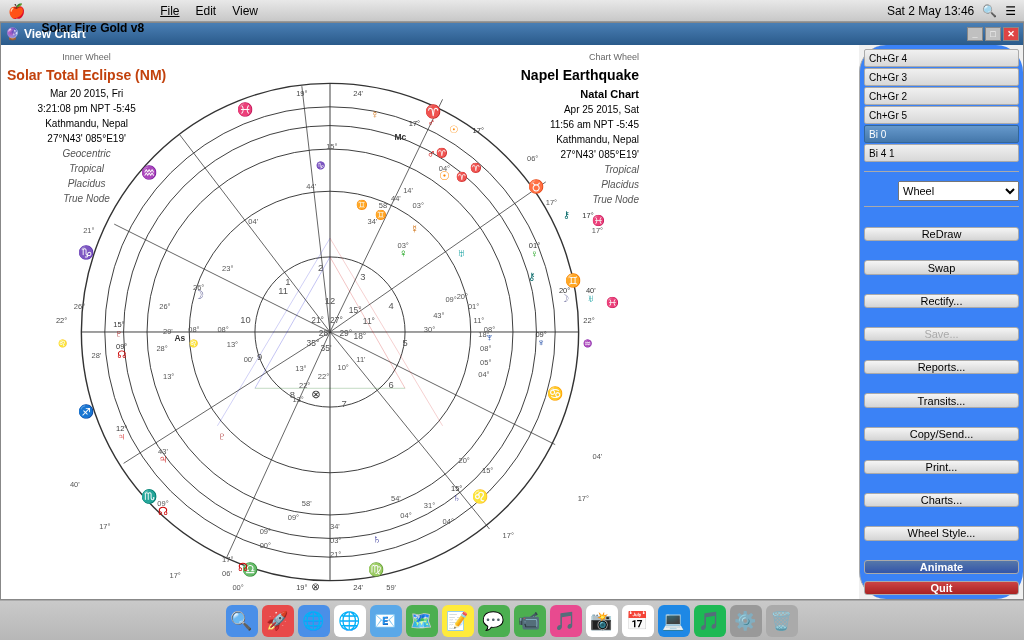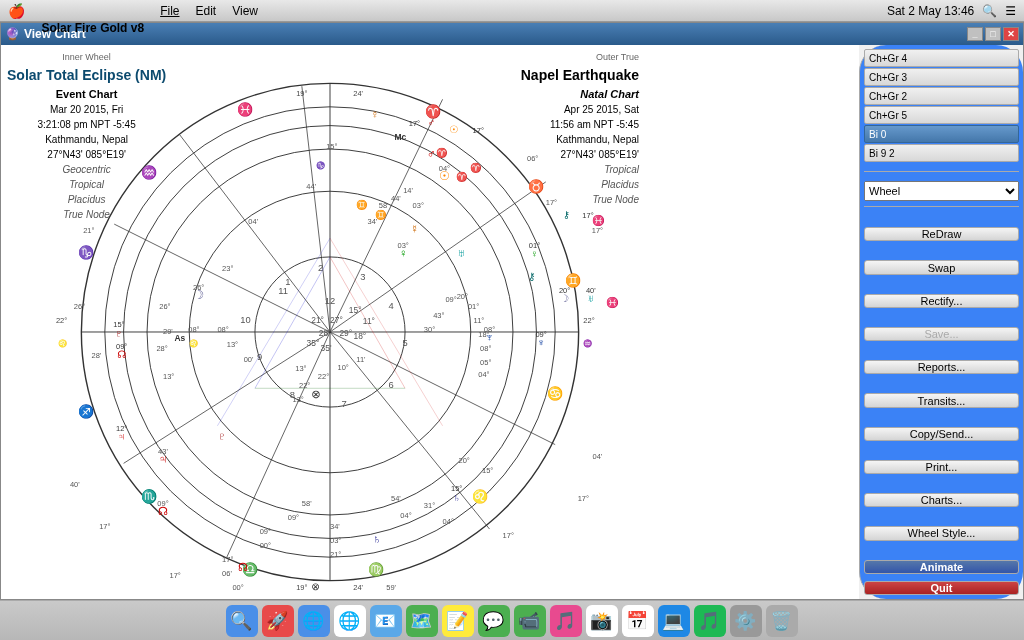--- a/index.html
+++ b/index.html
@@ -49,35 +49,35 @@
     
     #inner-info {
       position: absolute;
       top: 6px;
       left: 6px;
       font-size: 10px;
       line-height: 1.5;
       text-align: center;
     }
     #inner-info .label { color: #666; font-size: 9px; }
-    #inner-info .title { font-size: 14px; font-weight: bold; color: #0c4a6e; }
+    #inner-info .title { font-size: 14px; font-weight: bold; color: #c2410c; }
     #inner-info .subtitle { font-size: 11px; font-weight: bold; }
     #inner-info .italic { font-style: italic; color: #555; }
 
     #outer-info {
       position: absolute;
       top: 6px;
       right: 220px;
       font-size: 10px;
       line-height: 1.5;
       text-align: right;
     }
     #outer-info .label { color: #666; font-size: 9px; }
     #outer-info .title { font-size: 14px; font-weight: bold; color: #000; }
-    #outer-info .subtitle { font-size: 11px; font-weight: bold; font-style: italic; }
+    #outer-info .subtitle { font-size: 11px; font-weight: bold; }
     #outer-info .italic { font-style: italic; color: #555; }
 
     
     #chart-svg-container {
       position: absolute;
       top: 30px;
       left: 10px;
       right: 210px;
       bottom: 10px;
       display: flex;
@@ -122,20 +122,21 @@
       border-color: #336699;
     }
 
     .separator { height: 1px; background: #aaa; margin: 2px 0; }
 
     .wheel-selector {
       display: flex;
       align-items: center;
       gap: 2px;
       margin-top: 4px;
+      margin-left: 34px;
     }
     .wheel-selector select {
       flex: 1;
       height: 20px;
       font-size: 11px;
     }
 
     .action-btn {
       height: 22px;
       background: linear-gradient(to bottom, #f5f5f5, #d5d5d5);
@@ -221,33 +222,32 @@
     </div>
   </div>
 
   <div id="main-content">
 
     <div id="chart-area">
 
       <div id="inner-info">
         <div class="label">Inner Wheel</div>
         <div class="title">Solar Total Eclipse (NM)</div>
-        <div class="subtitle">Event Chart</div>
         <div>Mar 20 2015, Fri</div>
         <div>3:21:08 pm  NPT -5:45</div>
         <div>Kathmandu, Nepal</div>
         <div>27°N43' 085°E19'</div>
         <div class="italic">Geocentric</div>
         <div class="italic">Tropical</div>
         <div class="italic">Placidus</div>
         <div class="italic">True Node</div>
       </div>
 
       <div id="outer-info">
-        <div class="label">Outer True</div>
+        <div class="label">Chart Wheel</div>
         <div class="title">Napel Earthquake</div>
         <div class="subtitle">Natal Chart</div>
         <div>Apr 25 2015, Sat</div>
         <div>11:56 am  NPT -5:45</div>
         <div>Kathmandu, Nepal</div>
         <div>27°N43' 085°E19'</div>
         <div class="italic">Tropical</div>
         <div class="italic">Placidus</div>
         <div class="italic">True Node</div>
       </div>
@@ -512,21 +512,21 @@
     </div>
 
     <div id="right-panel">
 
       <div class="group-buttons">
         <div class="group-btn">Ch+Gr 4</div>
         <div class="group-btn">Ch+Gr 3</div>
         <div class="group-btn">Ch+Gr 2</div>
         <div class="group-btn">Ch+Gr 5</div>
         <div class="group-btn selected">Bi 0</div>
-        <div class="group-btn">Bi 9 2</div>
+        <div class="group-btn">Bi 4 1</div>
       </div>
 
       <div class="separator"></div>
 
       <div class="wheel-selector">
         <select>
           <option>Wheel</option>
           <option>Grid</option>
           <option>List</option>
         </select>

